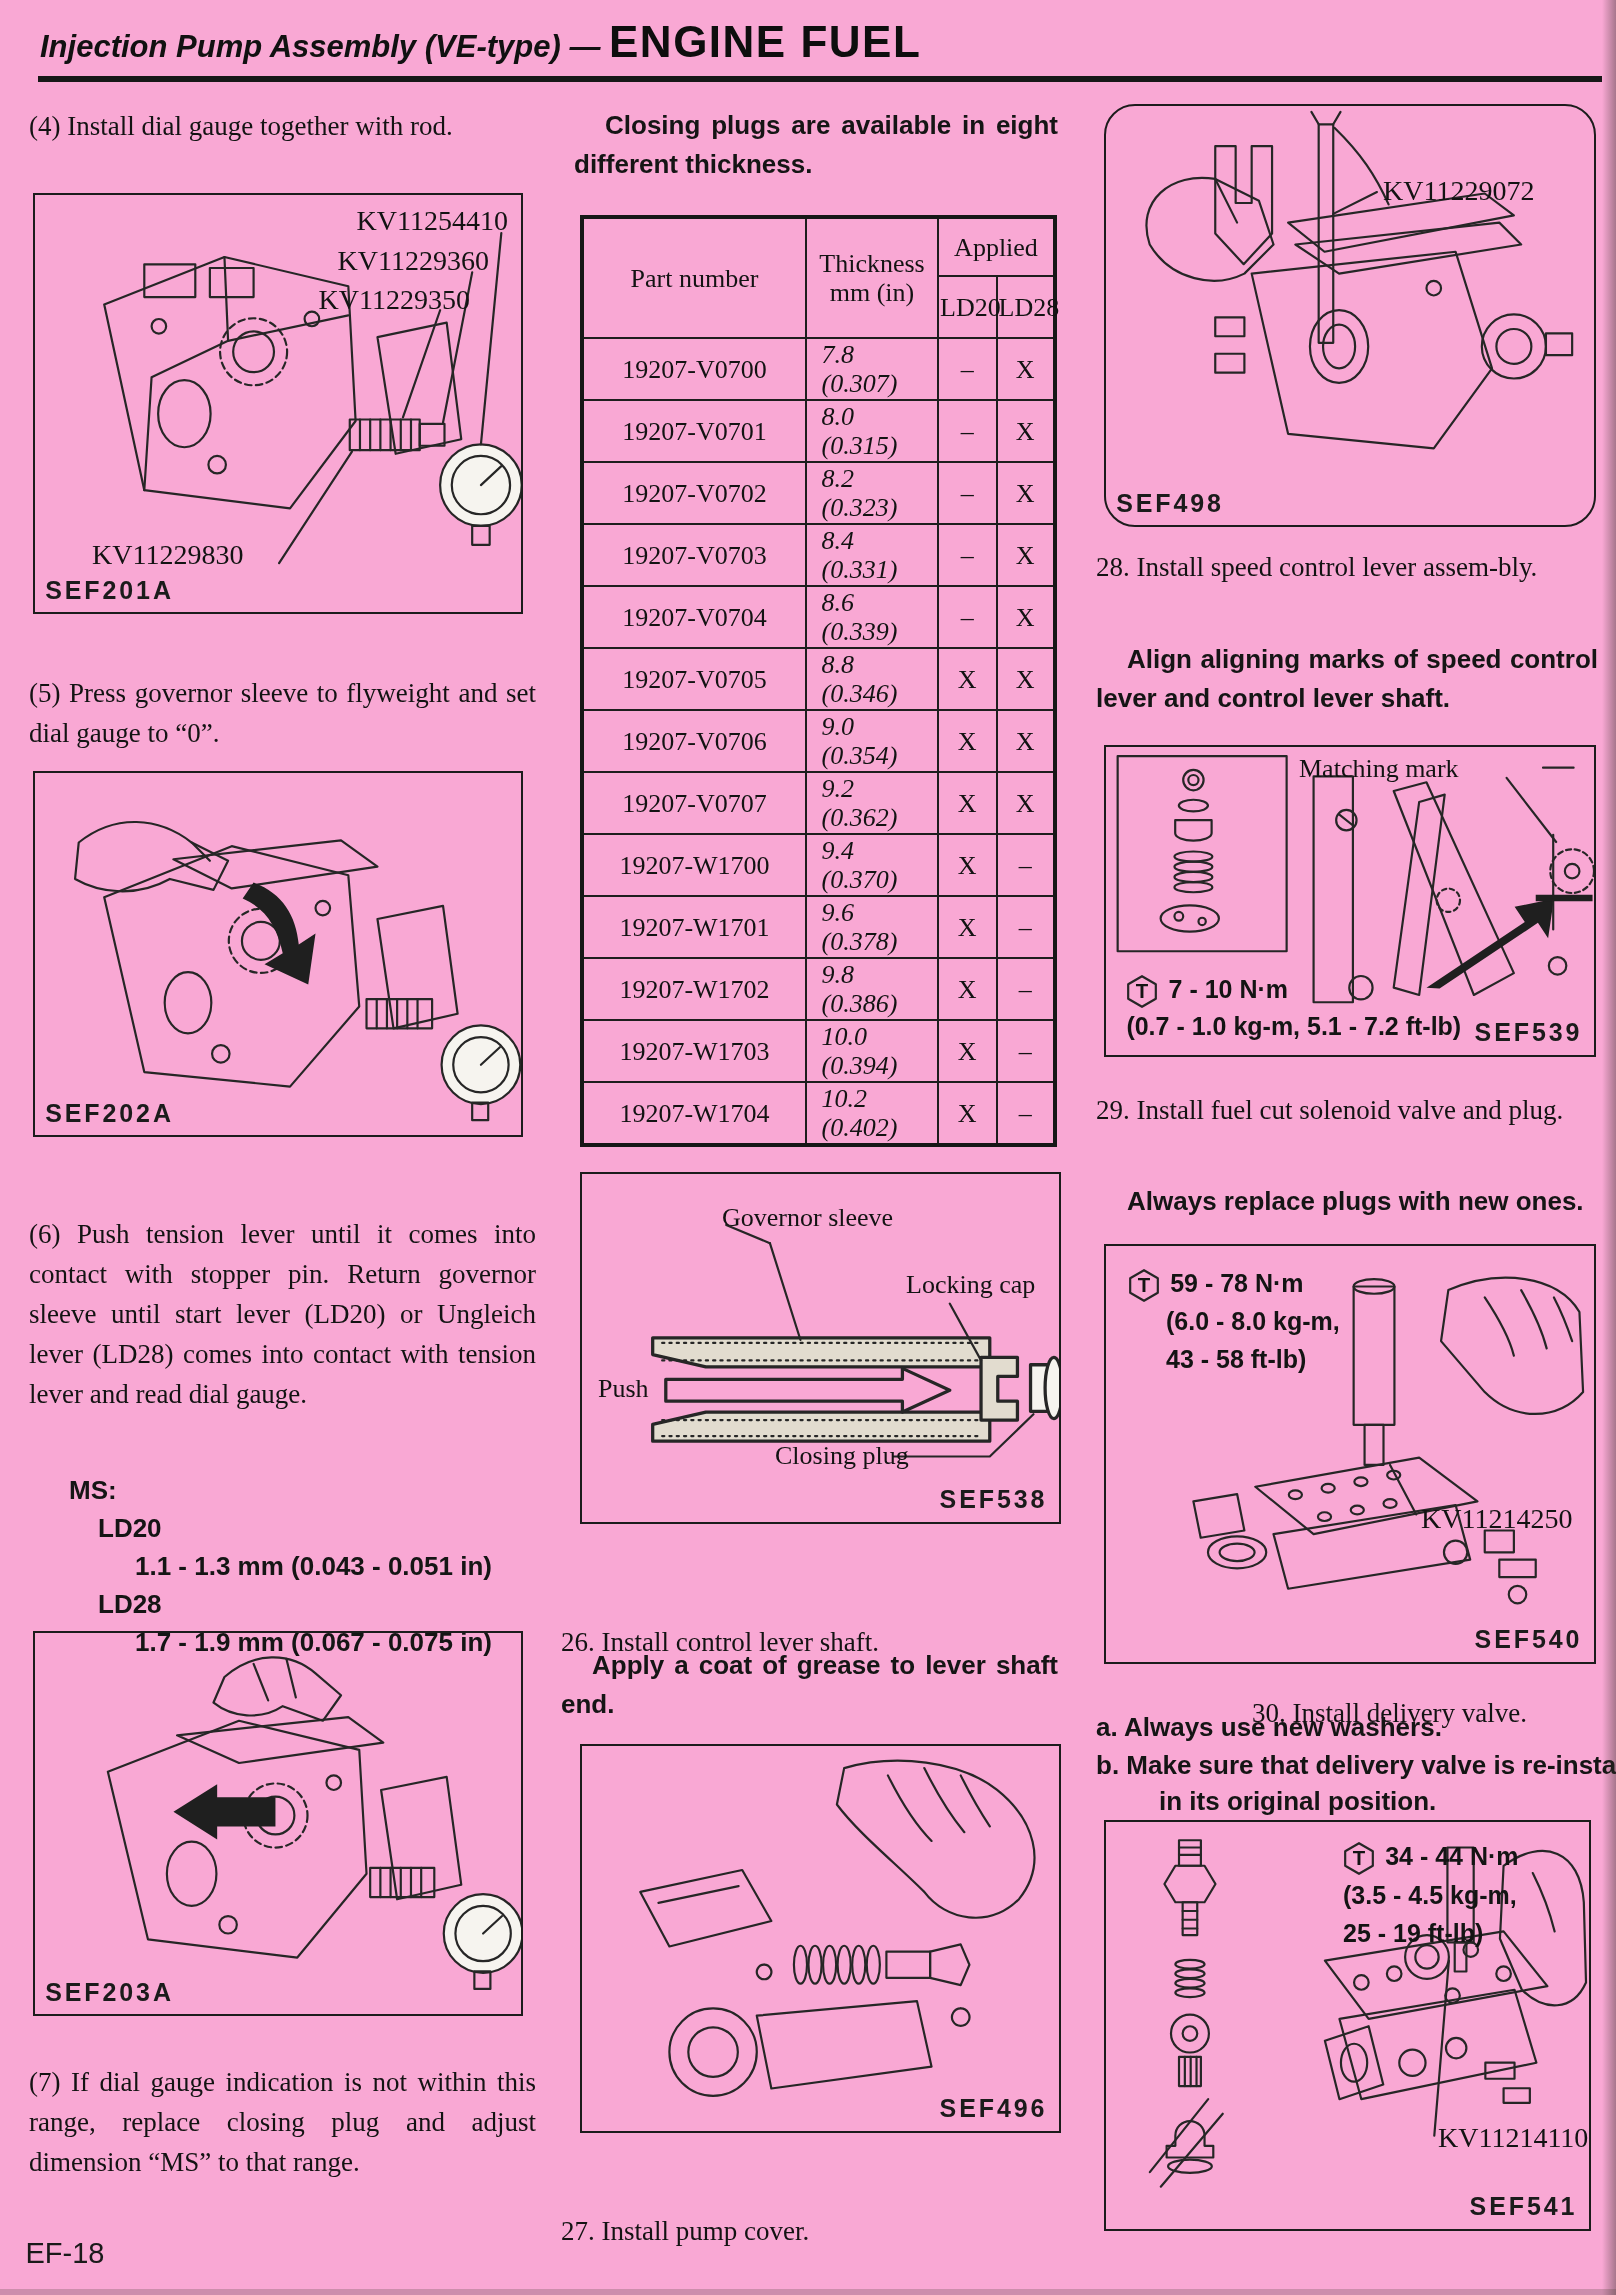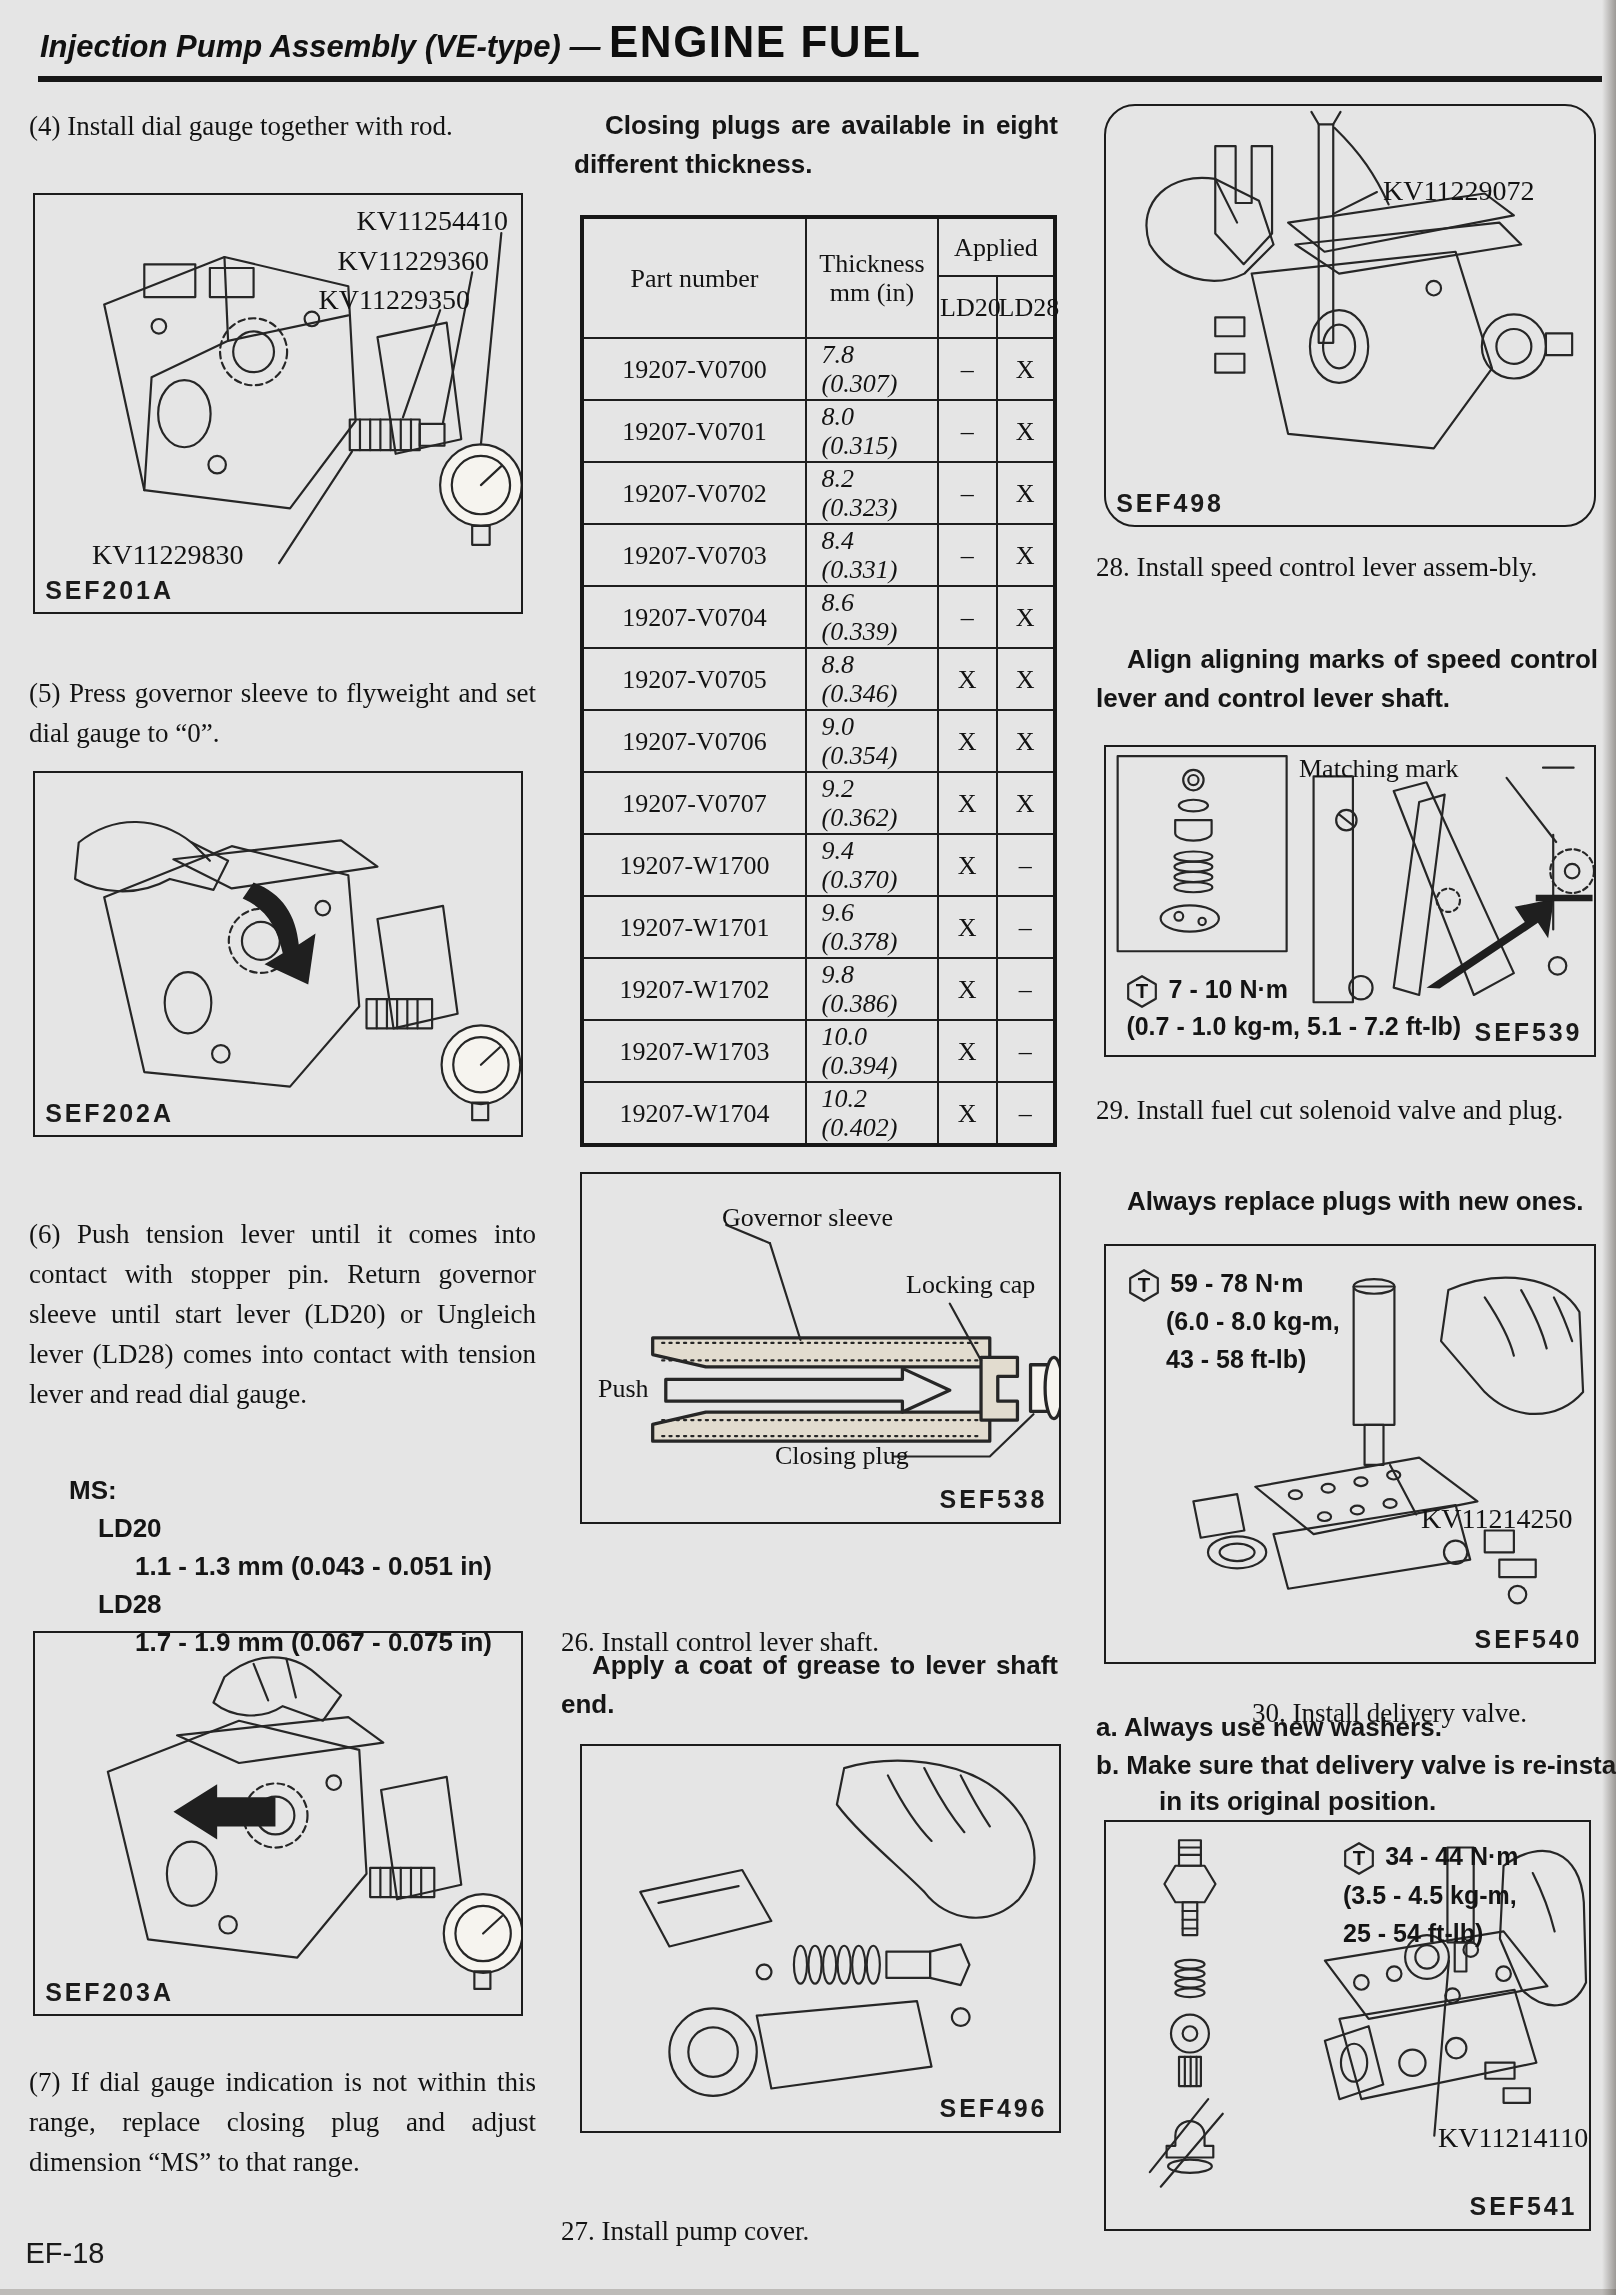--- a/index.html
+++ b/index.html
@@ -1,16 +1,16 @@
 <!DOCTYPE html>
 <html style="font-size:11.7px"><head>
 <meta charset="utf-8">
 <style>
   html,body{margin:0;padding:0;background:#d8d5cf;}
-  .page{position:relative;width:1617px;height:2295px;background:#e5e5e5;overflow:hidden;
+  .page{position:relative;width:1617px;height:2295px;background:#f9a8d4;overflow:hidden;
         font-family:"Liberation Serif",serif;color:#141414;}
   .abs{position:absolute;}
   
   .hdr-italic{font:italic 700 31px/35px "Liberation Sans",sans-serif;color:#111;}
   .hdr-main{font:700 44px/44px "Liberation Sans",sans-serif;letter-spacing:1.5px;color:#0e0e0e;}
   .rule{position:absolute;background:#171717;}
   .para{font:400 27px/40px "Liberation Serif",serif;text-align:justify;color:#131313;}
   .para.single{text-align:left;margin-top:24px;}
   .note{font:700 26px/39px "Liberation Sans",sans-serif;text-align:justify;color:#151515;text-indent:31px;}
   .bold-line{font:700 26px/36px "Liberation Sans",sans-serif;color:#151515;}
@@ -486,21 +486,21 @@
       <path class="ln" d="M450 430 L470 190"></path>
     </svg>
     <div class="torque-row" style="left:237px;top:19px;">
       <svg width="32" height="35" viewBox="0 0 44 48">
         <polygon points="22,3 41,14 41,34 22,45 3,34 3,14" class="ln"></polygon>
         <text x="22" y="33" text-anchor="middle" font-family="Liberation Sans, sans-serif" font-size="28" font-weight="700" fill="#141414">T</text>
       </svg>
       <span class="torque-text">34 - 44 N·m</span>
     </div>
     <div class="torque-text abs" style="left:237px;top:58px;">(3.5 - 4.5 kg-m,</div>
-    <div class="torque-text abs" style="left:237px;top:96px;">25 - 54 ft-lb)</div>
+    <div class="torque-text abs" style="left:237px;top:96px;">25 - 19 ft-lb)</div>
     <div class="callout" style="left:332px;top:300px;">KV11214110</div>
     <div class="fig-label" style="right:11.7px;bottom:10.2px;">SEF541</div>
   </div>
 
   <div class="scan-edge"></div>
   <div class="scan-bottom"></div>
 </div>
 
 
 </body></html>

